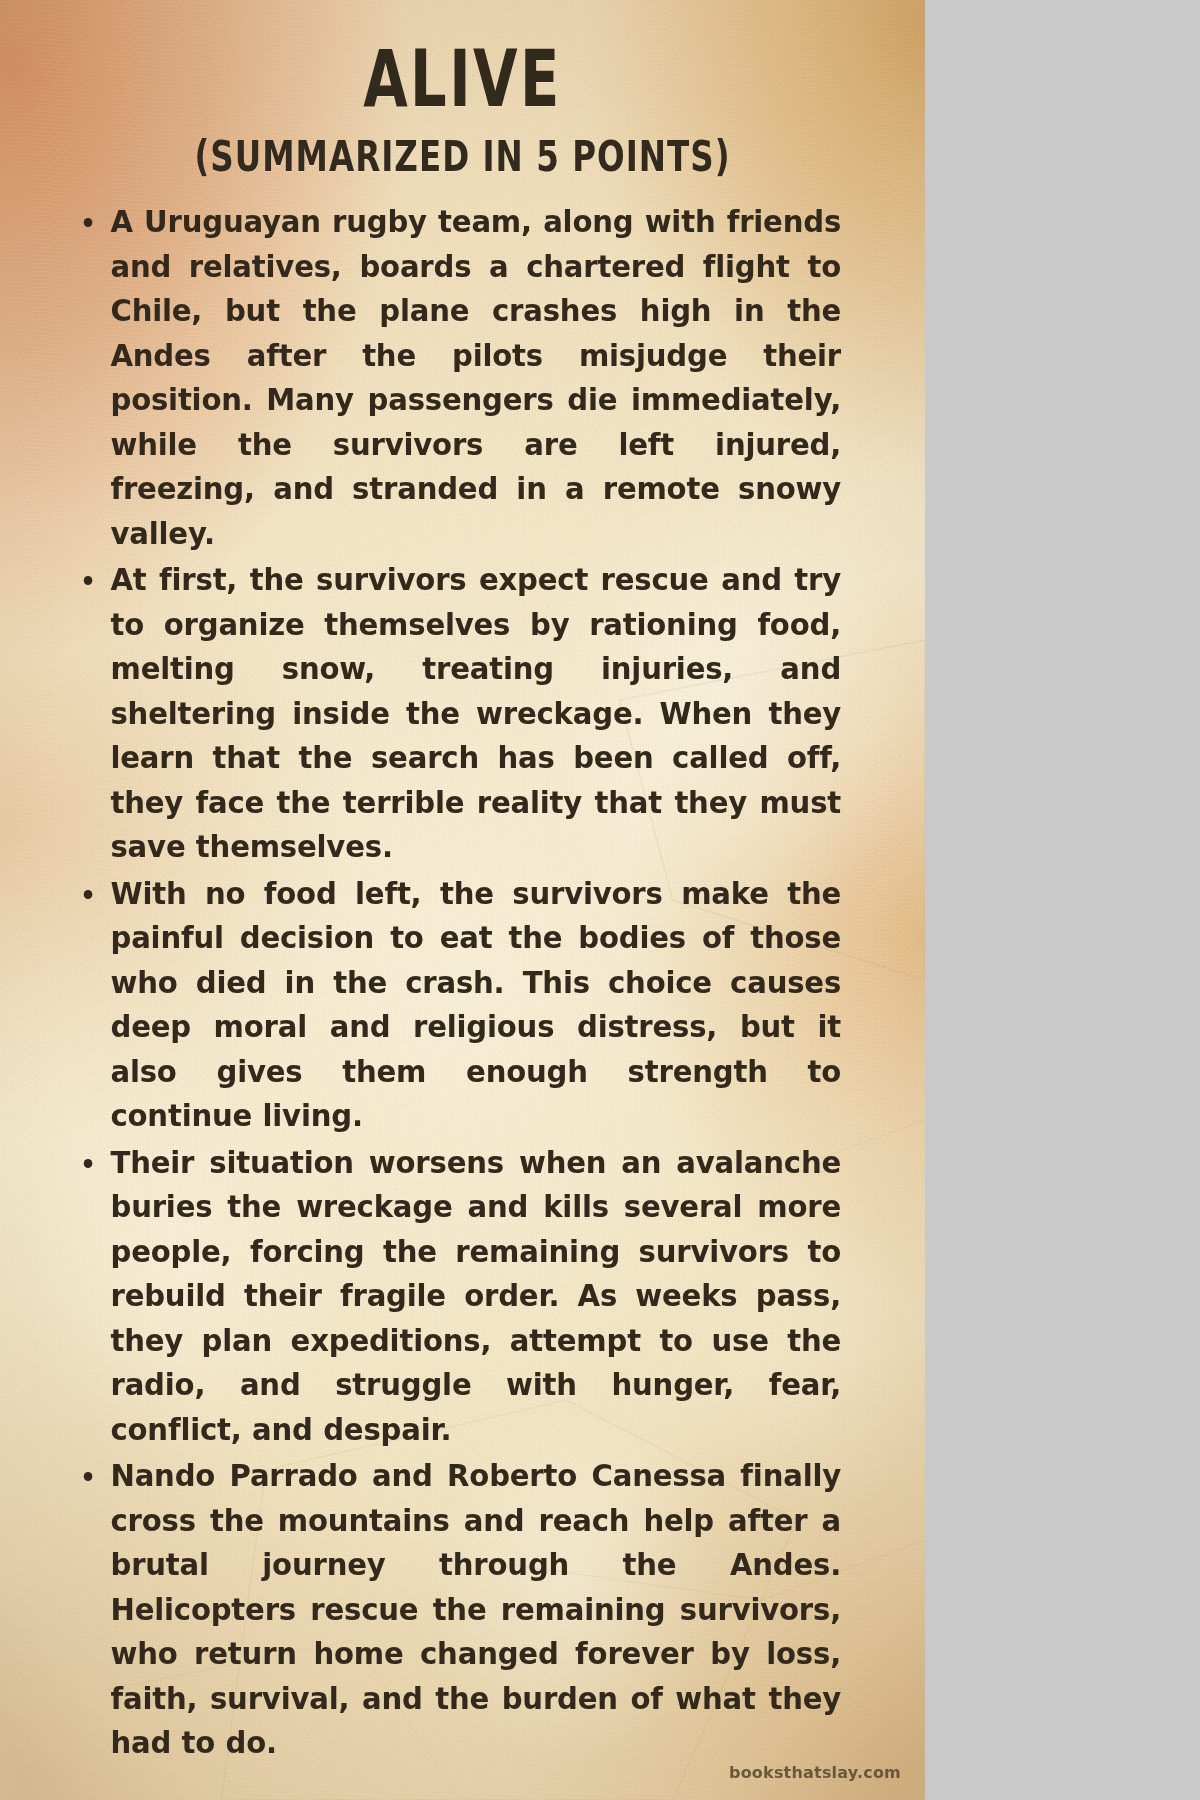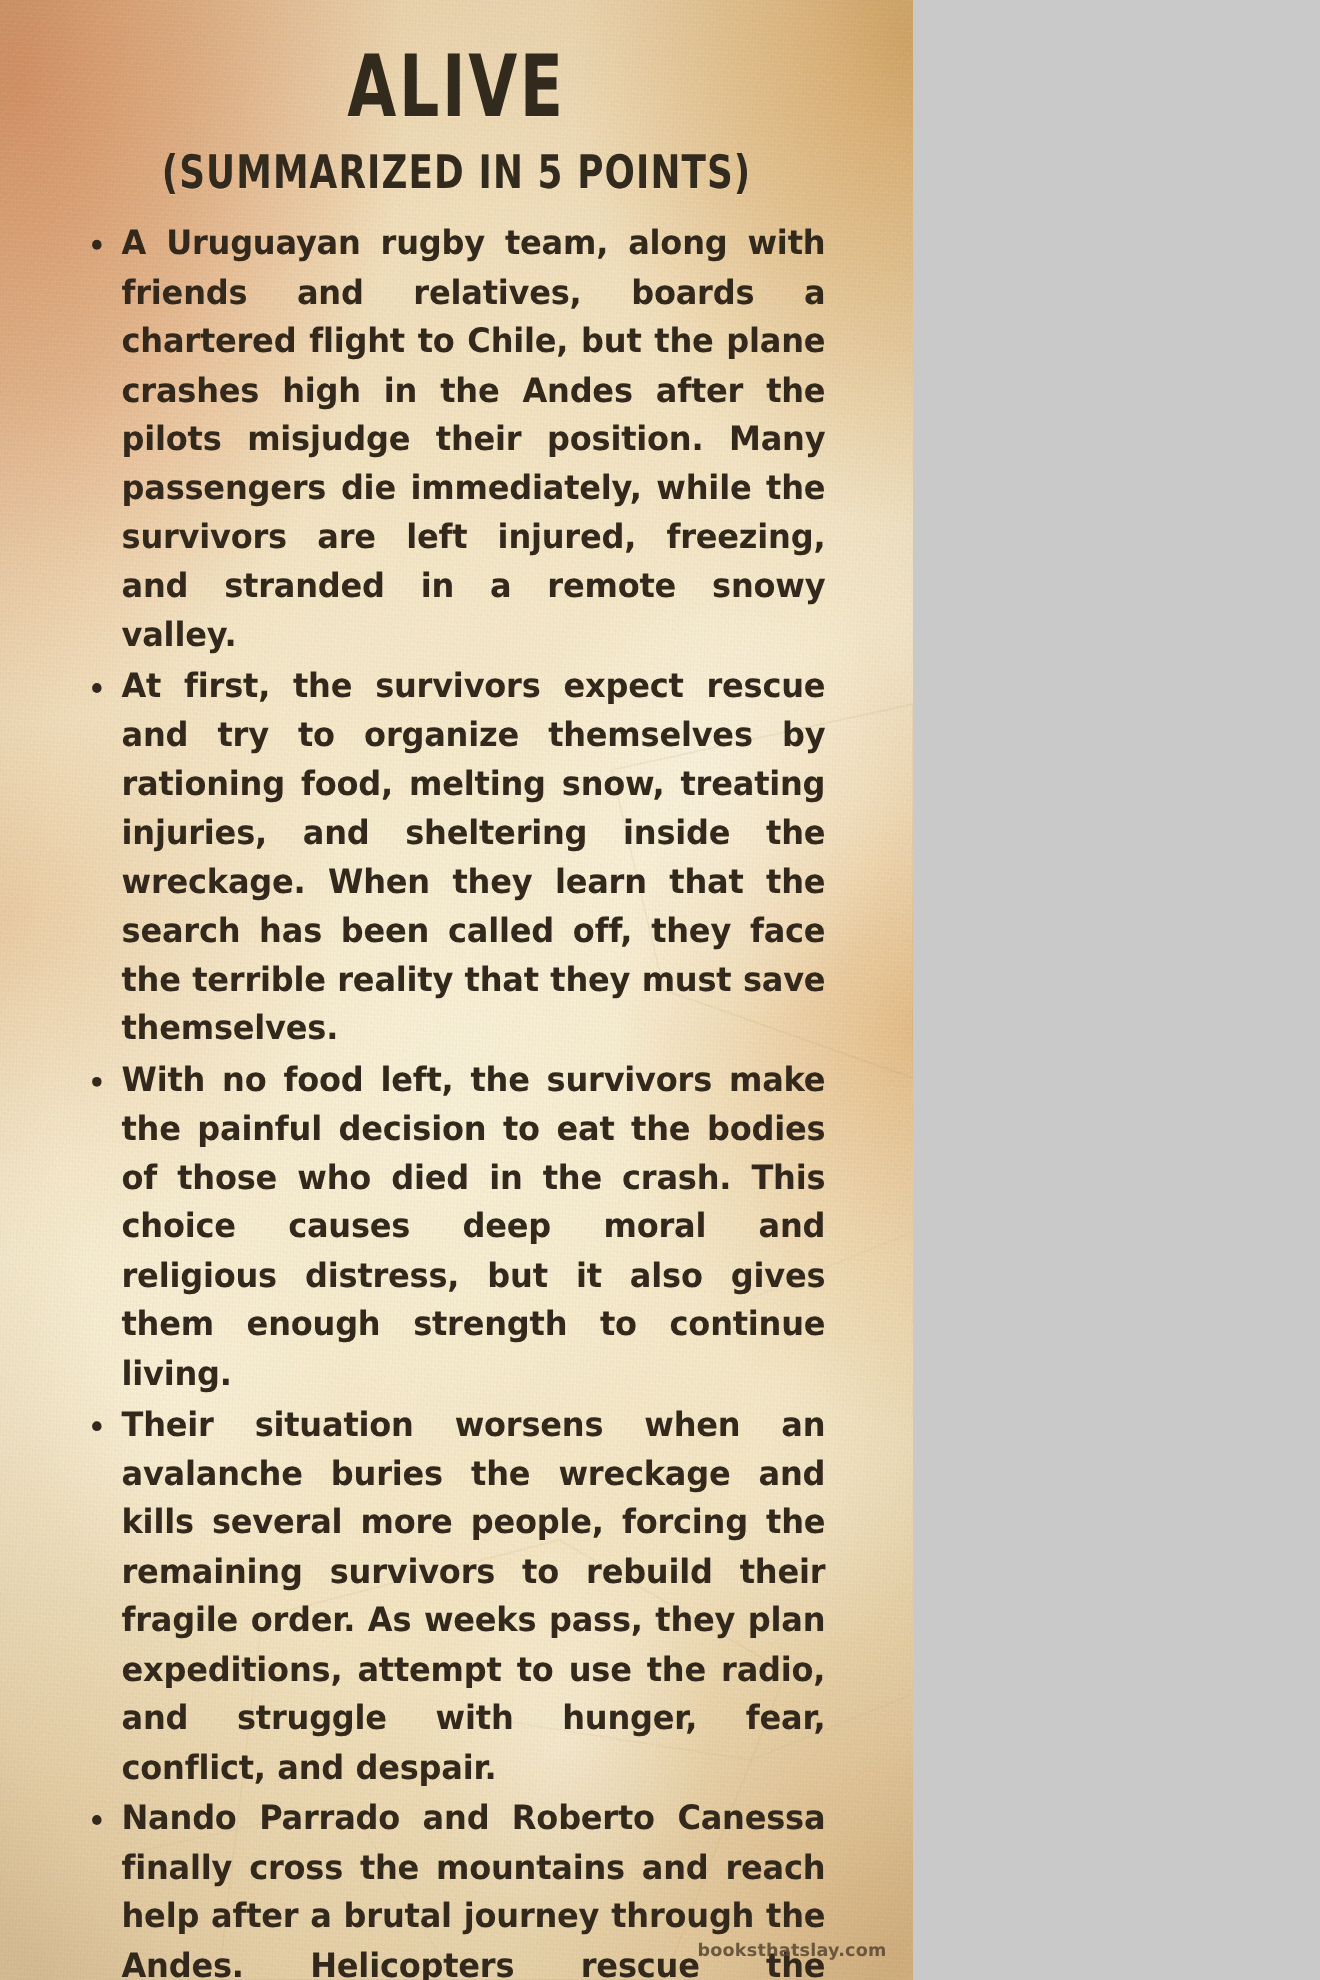--- a/index.html
+++ b/index.html
@@ -4,24 +4,24 @@
 <title>Alive Summary</title>
 <style>
   html, body {
     margin: 0;
     padding: 0;
     background: #c9c9c9;
   }
 
   .page {
     position: relative;
-    width: 830px;
+    width: 925px;
     height: 1800px;
     overflow: hidden;
-    background-color: #84cc16;
+    background-color: #f0abfc;
     font-family: "DejaVu Sans", sans-serif;
   }
 
   
   .bg-base {
     position: absolute;
     inset: 0;
     background:
       radial-gradient(ellipse 62% 48% at 2% 4%,   rgba(219,146,101,0.92) 0%, rgba(219,146,101,0.55) 32%, rgba(219,146,101,0.0) 68%),
       radial-gradient(ellipse 50% 34% at 99% 2%,  rgba(222,172,104,0.88) 0%, rgba(222,172,104,0.42) 40%, rgba(222,172,104,0.0) 72%),

